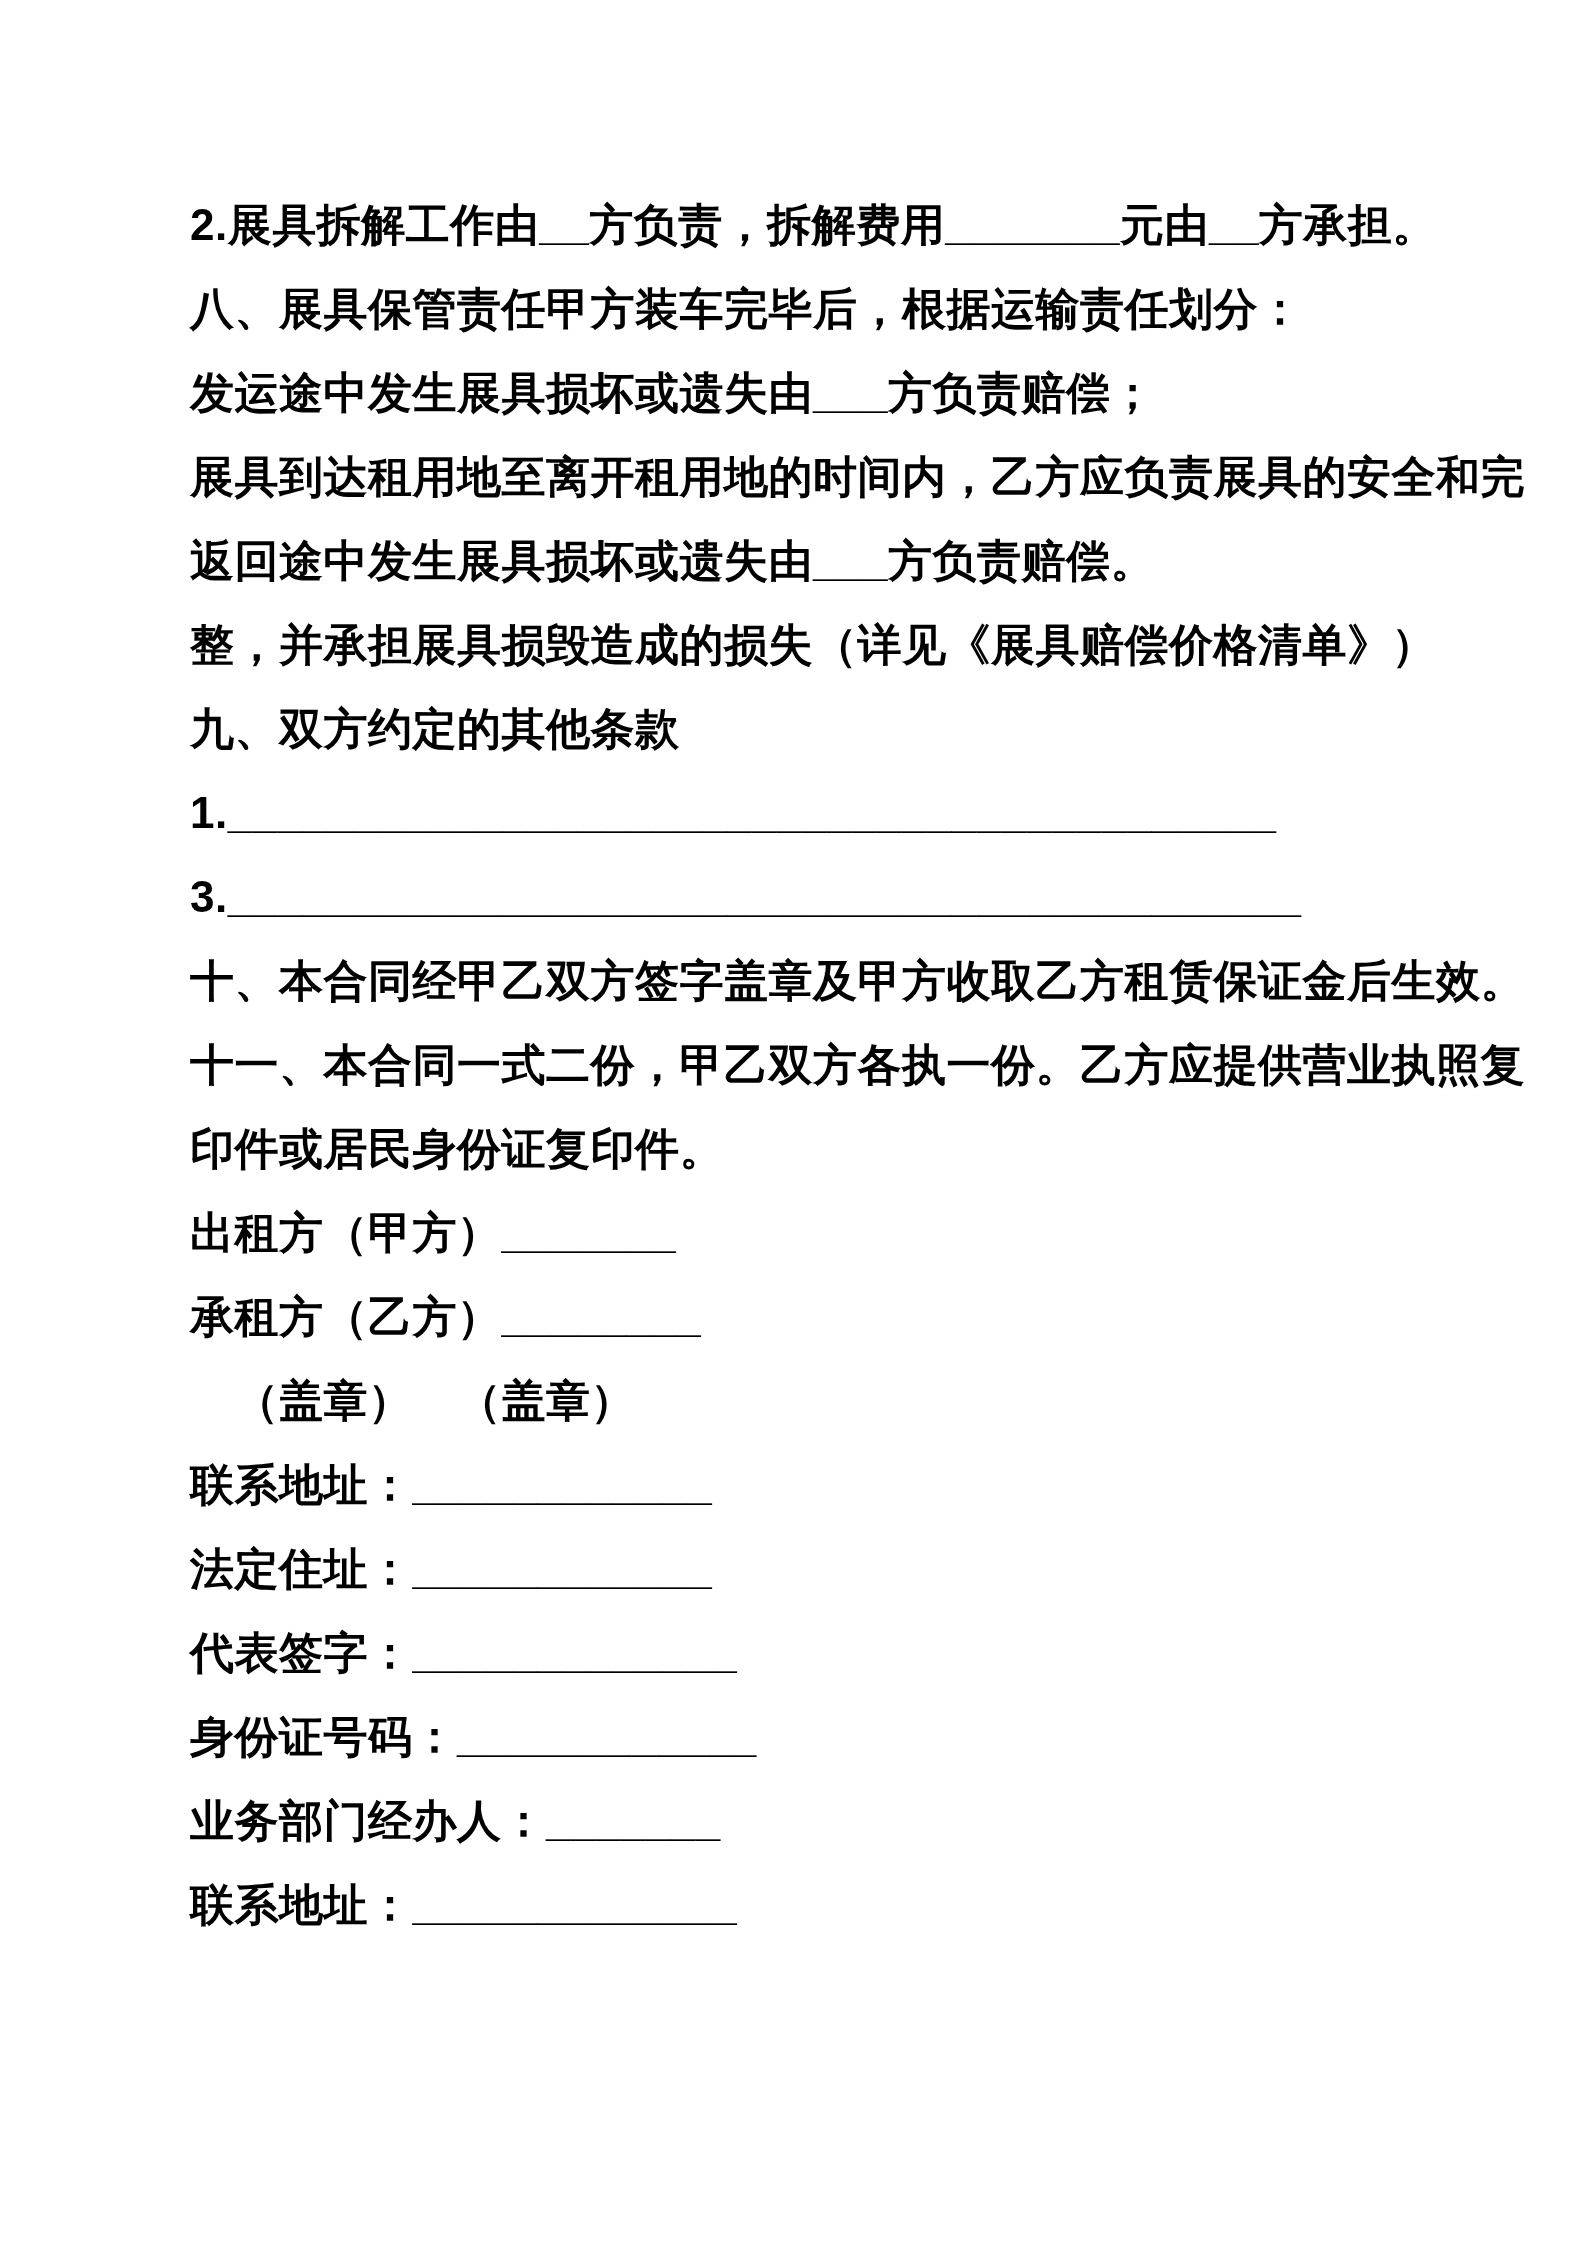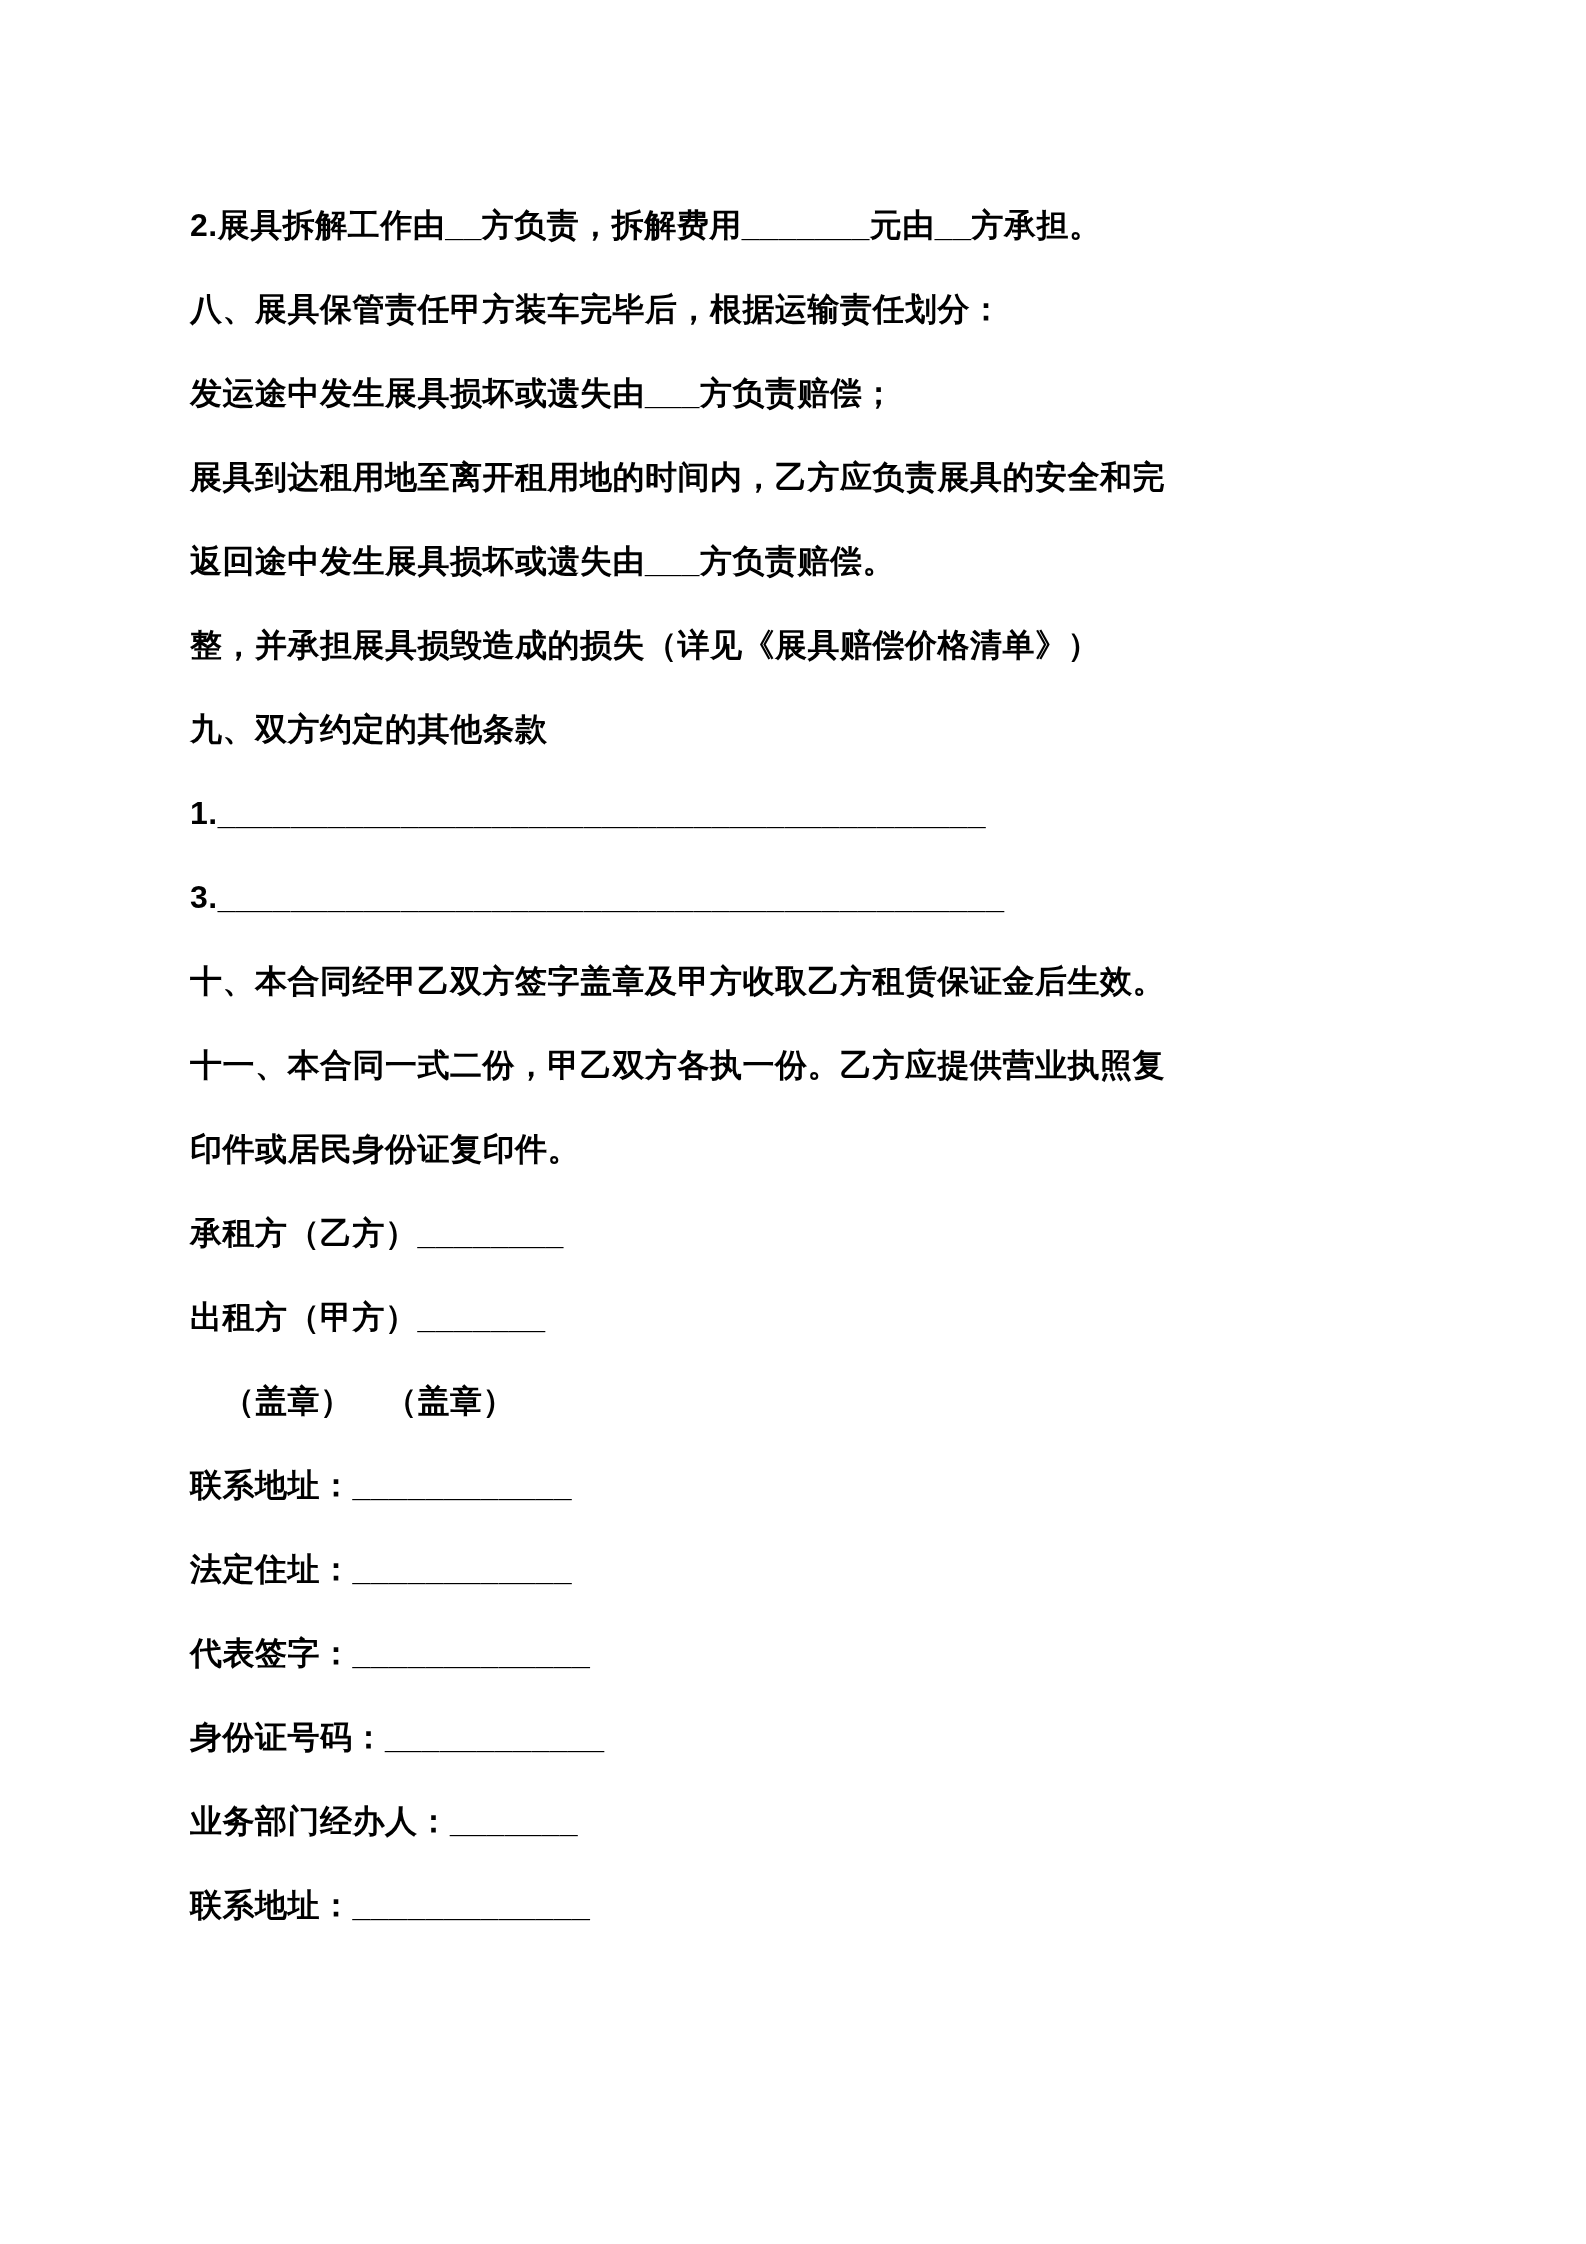--- a/index.html
+++ b/index.html
@@ -15,21 +15,21 @@
     overflow: hidden;
   }
   .content {
     position: absolute;
     left: 190px;
     top: 183px;
     right: 110px;
     color: #000000;
     font-family: "Liberation Sans", sans-serif;
     font-weight: 700;
-    font-size: 32px;
+    font-size: 44px;
   }
   .line {
     height: 84px;
     line-height: 84px;
     white-space: nowrap;
     letter-spacing: 0.5px;
   }
 </style>
 </head>
 <body>
@@ -41,22 +41,22 @@
     <div class="line">发运途中发生展具损坏或遗失由___方负责赔偿；</div>
     <div class="line">展具到达租用地至离开租用地的时间内，乙方应负责展具的安全和完</div>
     <div class="line">返回途中发生展具损坏或遗失由___方负责赔偿。</div>
     <div class="line">整，并承担展具损毁造成的损失（详见《展具赔偿价格清单》）</div>
     <div class="line">九、双方约定的其他条款</div>
     <div class="line">1.__________________________________________</div>
     <div class="line">3.___________________________________________</div>
     <div class="line">十、本合同经甲乙双方签字盖章及甲方收取乙方租赁保证金后生效。</div>
     <div class="line">十一、本合同一式二份，甲乙双方各执一份。乙方应提供营业执照复</div>
     <div class="line">印件或居民身份证复印件。</div>
+    <div class="line">出租方（甲方）_______</div>
     <div class="line">承租方（乙方）________</div>
-    <div class="line">出租方（甲方）_______</div>
     <div class="line">　（盖章）　（盖章）</div>
     <div class="line">联系地址：____________</div>
     <div class="line">法定住址：____________</div>
     <div class="line">代表签字：_____________</div>
     <div class="line">身份证号码：____________</div>
     <div class="line">业务部门经办人：_______</div>
     <div class="line">联系地址：_____________</div>
   </div>
 </div>
 

